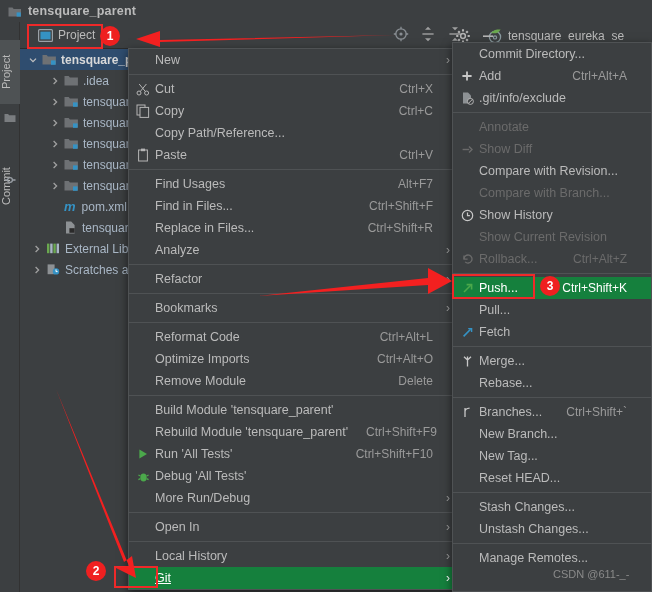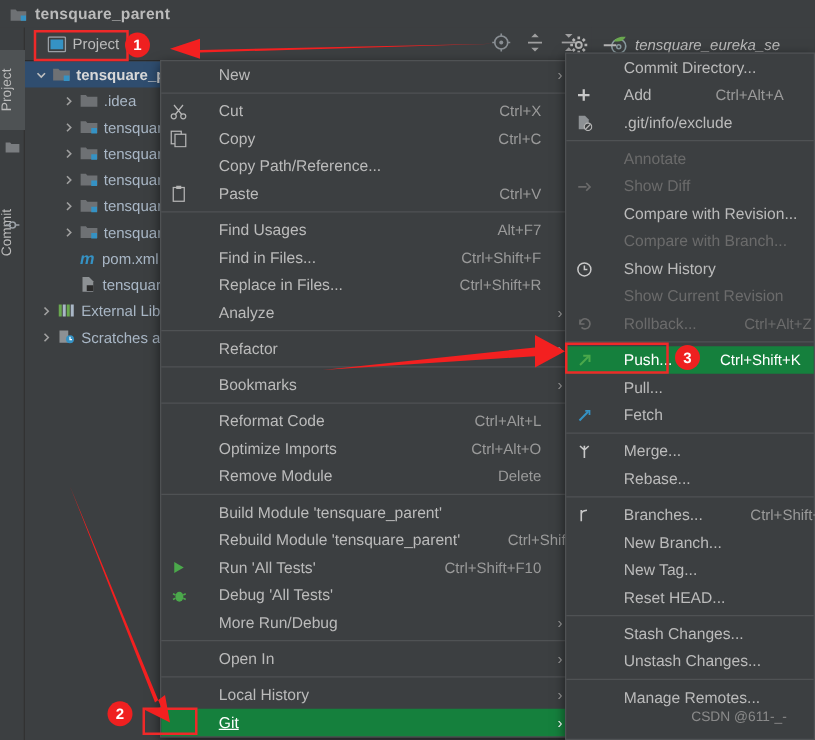--- a/index.html
+++ b/index.html
@@ -68,21 +68,21 @@
   
   .menu{
     position:absolute;
     background:#3c3f41;
     border:1px solid #4f5254;
     box-shadow:0 3px 9px rgba(0,0,0,.55);
   }
   .mi{
     position:relative; display:flex; align-items:center;
     height:22px; padding:0 0 0 6px;
-    color:#bbbbbb; font-size:12.5px; white-space:nowrap;gap:20px;
+    color:#bbbbbb; font-size:12.5px; white-space:nowrap;
   }
   .mi .ic{ width:16px; flex:0 0 16px; height:16px; display:flex; align-items:center; justify-content:center; margin-right:4px;}
   .mi .txt{ flex:1 1 auto; }
   .mi .acc{ color:#9a9a9a; font-size:12px; margin-left:18px; padding-right:24px;}
   .mi .sub{ position:absolute; right:7px; color:#9a9a9a; font-size:12px; line-height:1;}
   .mi.disabled .txt, .mi.disabled .acc{ color:#6b6b6b; }
   .mi.hl{ background:#15803d; }
   .mi.hl .txt,.mi.hl .acc,.mi.hl .sub{ color:#ffffff; }
   .msep{ height:1px; background:#4f5254; margin:3px 0; }
   .u{ text-decoration:underline; }
@@ -266,21 +266,21 @@
         <svg width="15" height="13" viewBox="0 0 15 13" style="margin-left:4px">
           <path d="M1.6 1.4 h7 v9.8 h-7 z" fill="#8d9194"></path>
           <circle cx="10" cy="8.4" r="3.2" fill="#3592c4"></circle>
           <path d="M10 6.4 v2.2 h1.6" stroke="#fff" stroke-width="1" fill="none"></path>
         </svg>
         <span class="label">Scratches and Consoles</span>
       </div>
     </div>
   </div>
 
-  <div style="position:absolute;left:473px;top:22px;width:179px;height:27px;background:#3c3f41;display:flex;align-items:center;font-style:italic;">
+  <div style="position:absolute;left:473px;top:22px;width:179px;height:27px;background:#3c3f41;display:flex;align-items:center;">
     <svg width="16" height="16" viewBox="0 0 16 16" style="margin-left:14px">
       <circle cx="8" cy="9" r="5.6" fill="none" stroke="#8a9ba0" stroke-width="1.3"></circle>
       <path d="M4 5 C7 1, 11 1.4, 13.6 1.4 C12 4.4, 9 5.6, 6 5.2 Z" fill="#6aa84f"></path>
       <circle cx="8" cy="9.4" r="1.6" fill="none" stroke="#8a9ba0" stroke-width="1.2"></circle>
     </svg>
     <span style="color:#bbbbbb;font-size:12px;margin-left:5px;white-space:nowrap;overflow:hidden;">tensquare_eureka_se</span>
   </div>
 
   <svg style="position:absolute;left:455px;top:28px;width:16px;height:16px" viewBox="0 0 16 16">
     <circle cx="8" cy="8" r="2.4" fill="none" stroke="#b5b5b5" stroke-width="1.5"></circle>

